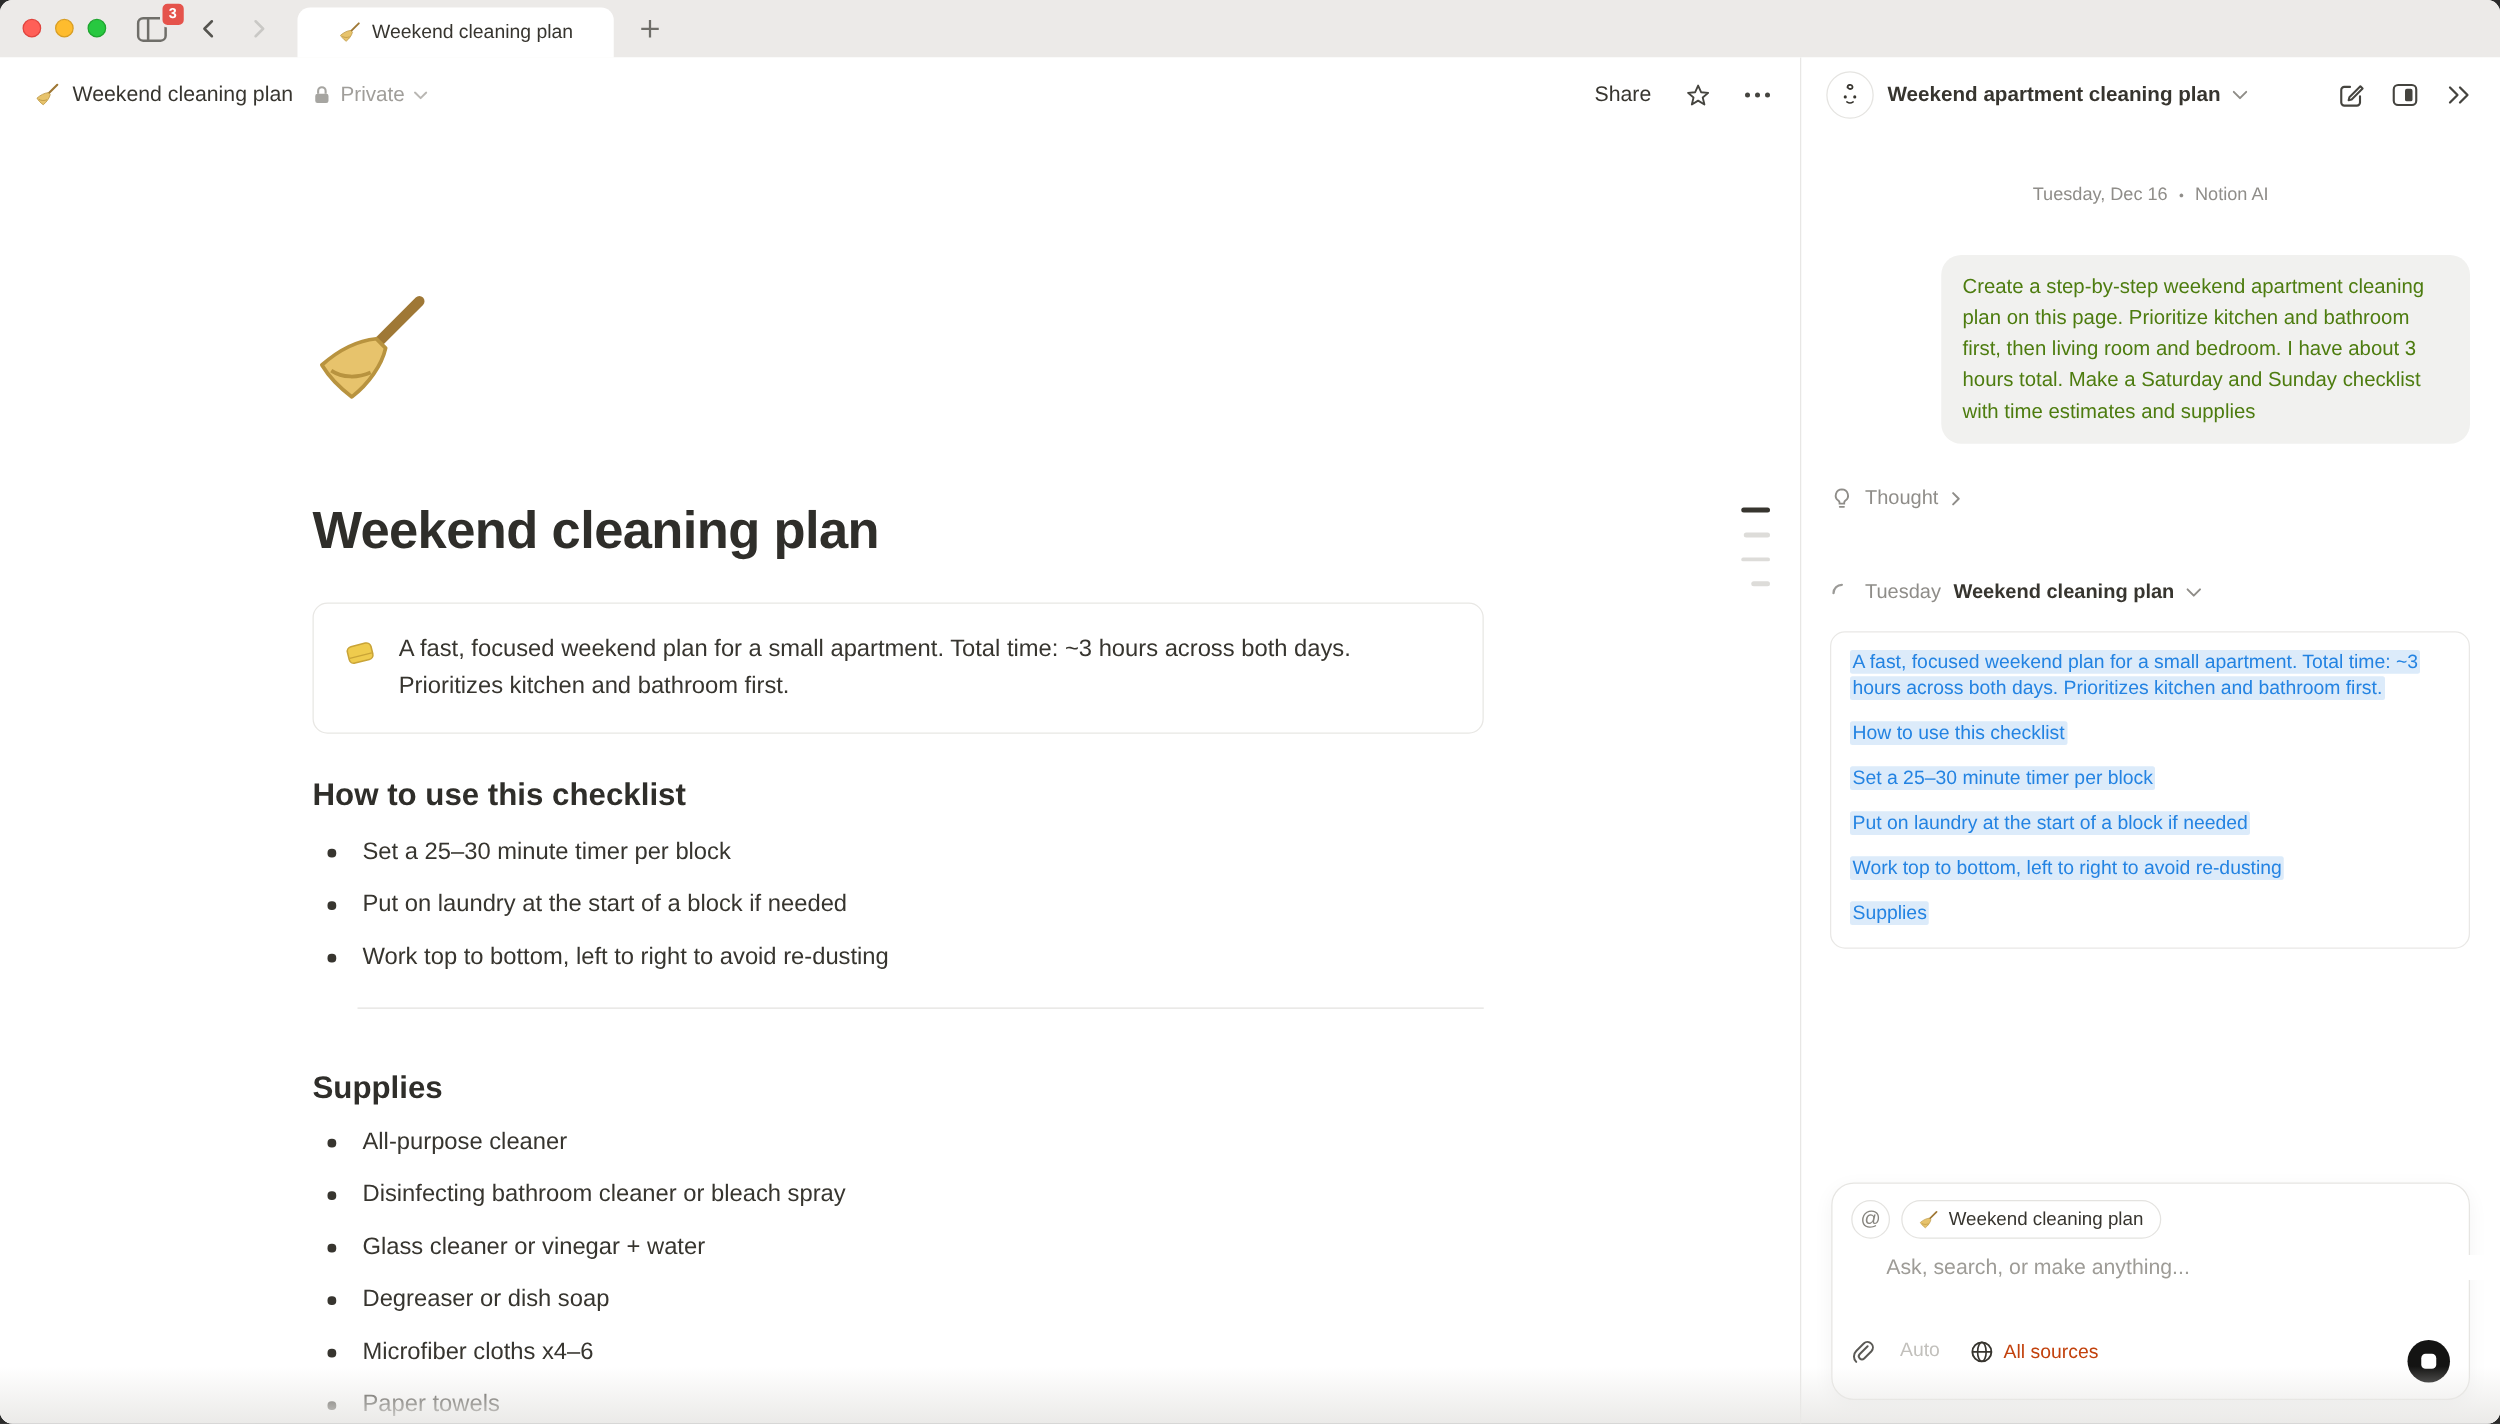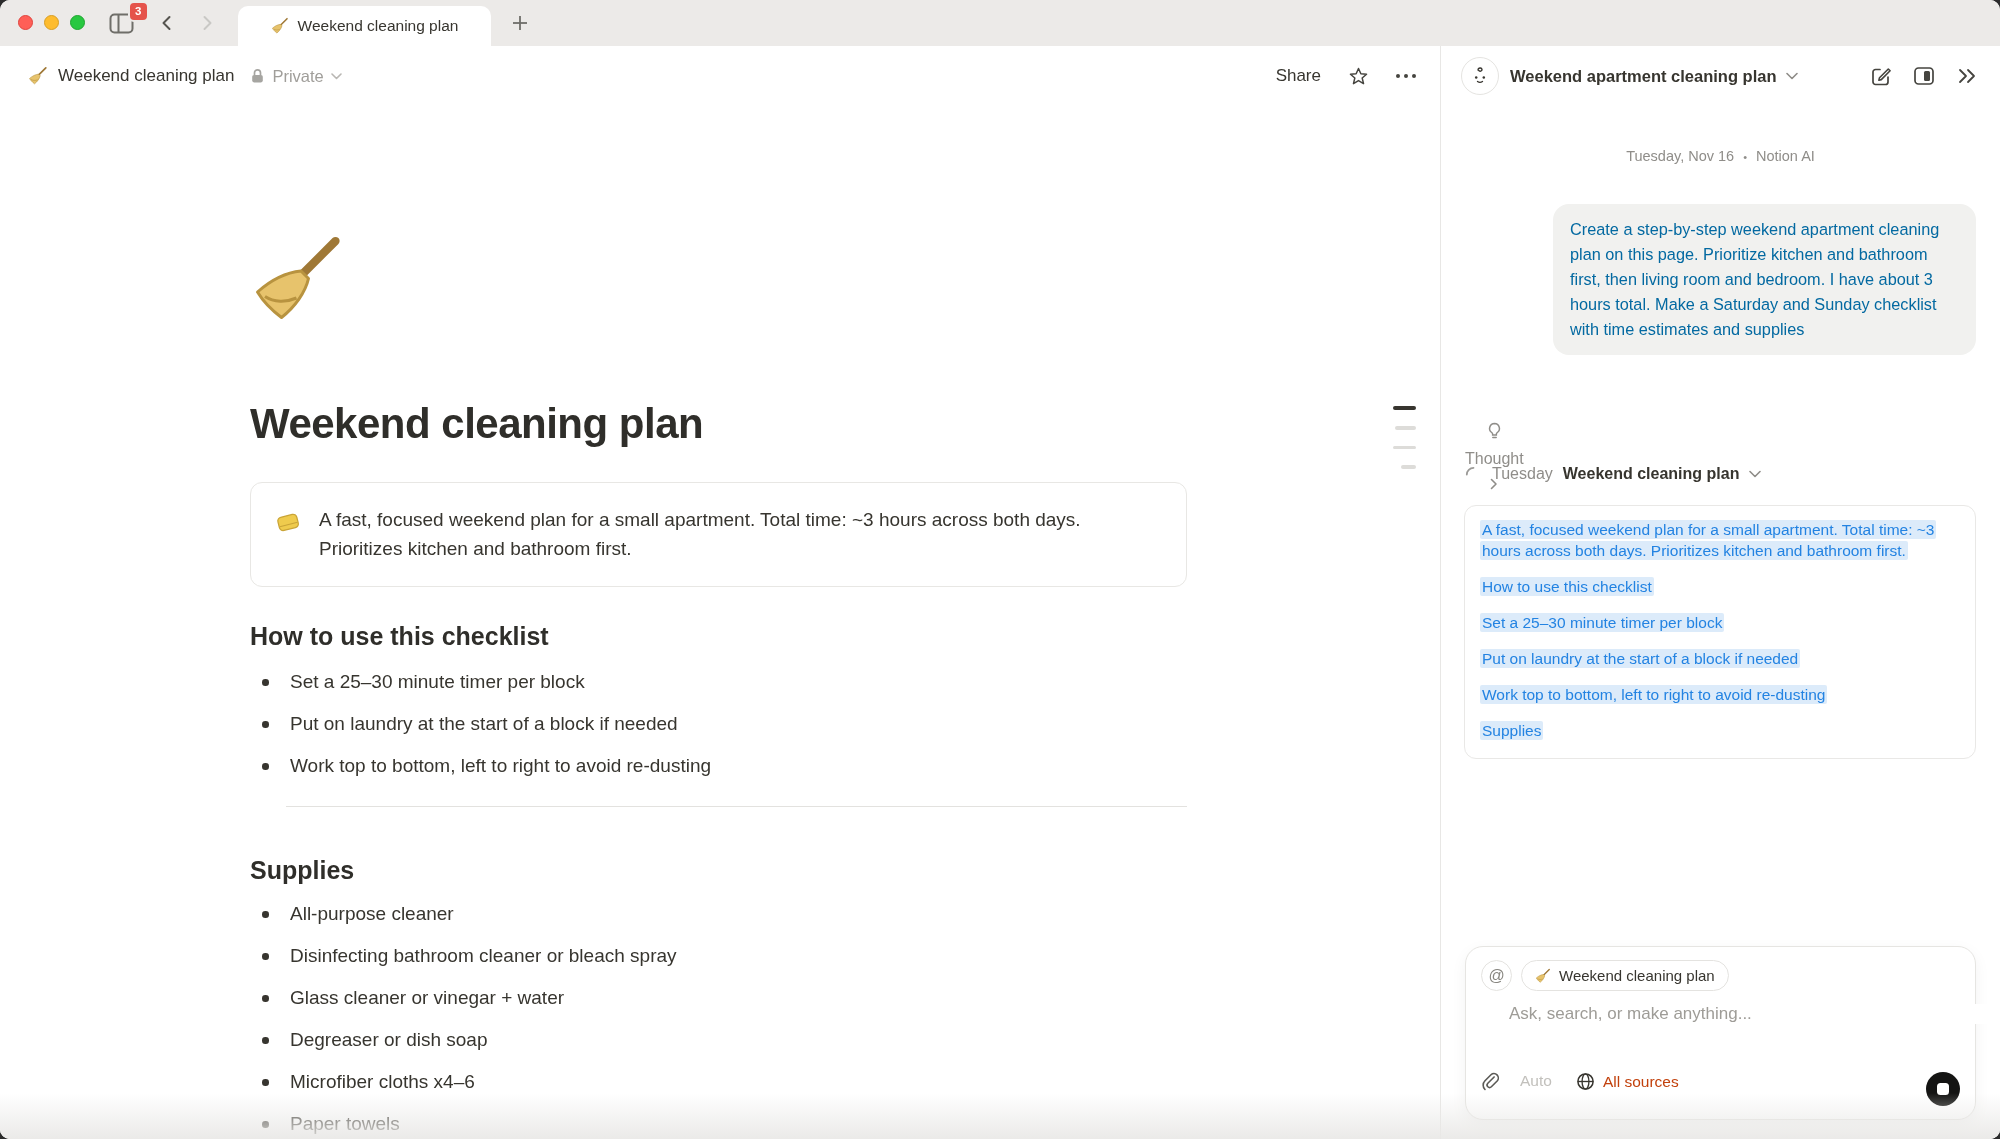--- a/index.html
+++ b/index.html
@@ -46,23 +46,23 @@
   .toc i.cur { background:#37352f; width:23px; height:4px; }
   
   .panel { position:absolute; top:46px; left:1440px; width:560px; height:1093px; background:#fff; border-left:1px solid #e8e7e5; }
   .p-header { position:absolute; top:0; left:0; right:0; height:60px; display:flex; align-items:center; padding:0 22px 0 20px; }
   .avatar { width:38px; height:38px; border-radius:50%; border:1px solid #e5e4e1; display:flex; align-items:center; justify-content:center; }
   .p-title { margin-left:11px; font-size:16.5px; font-weight:600; color:#37352f; }
   .p-hicons { margin-left:auto; display:flex; align-items:center; gap:21px; }
   .date-row { position:absolute; top:102px; left:0; right:0; display:flex; justify-content:center; gap:9px;
               font-size:14.5px; color:#8f8d89; }
   .bubble { position:absolute; top:158px; left:112px; right:24px; background:#f1f1ef; border-radius:16px;
-            padding:13px 17px; font-size:16.3px; line-height:25px; color:#0369a1; }
+            padding:13px 17px; font-size:16.3px; line-height:25px; color:#4d7c0f; }
   .thought-row, .updating-row { position:absolute; left:24px; display:flex; align-items:center; gap:10px; font-size:16px; color:#8f8d89; }
-  .thought-row { top:376px;flex-direction:column; } .updating-row { top:419px; }
+  .thought-row { top:344px; } .updating-row { top:419px; }
   .upd-target { color:#37352f; font-weight:600; }
   .diff-card { position:absolute; top:459px; left:23px; right:24px; border:1px solid #e9e8e6; border-radius:12px; padding:13px 15px; }
   .diff-line { font-size:15.5px; line-height:21px; margin-bottom:15px; }
   .diff-line:last-child { margin-bottom:4px; }
   .diff-line span { color:#2383e2; background:#dcebfa; padding:1px 2px; border-radius:2px;
                     -webkit-box-decoration-break:clone; box-decoration-break:clone; }
   .composer { position:absolute; left:24px; right:24px; bottom:19px; height:174px; border:1px solid #e6e5e2; border-radius:18px;
               background:#fff; box-shadow:0 5px 16px rgba(0,0,0,0.05); padding:13px 15px; display:flex; flex-direction:column; }
   .c-row1 { display:flex; align-items:center; gap:9px; }
   .at-btn { width:31px; height:31px; border-radius:50%; border:1px solid #e4e3e0; color:#87857f; font-size:16px;
@@ -232,21 +232,21 @@
           <rect x="11" y="6" width="6" height="10" rx="1.5" fill="#45443f"></rect>
         </svg>
         <svg width="22" height="18" viewBox="0 0 22 18">
           <polyline points="4,3 10,9 4,15" fill="none" stroke="#45443f" stroke-width="1.8" stroke-linecap="round" stroke-linejoin="round"></polyline>
           <polyline points="12,3 18,9 12,15" fill="none" stroke="#45443f" stroke-width="1.8" stroke-linecap="round" stroke-linejoin="round"></polyline>
         </svg>
       </div>
     </div>
 
     <div class="date-row">
-      <span>Tuesday, Nov 16</span>
+      <span>Tuesday, Dec 16</span>
       <span style="font-size:11px;line-height:19px">•</span>
       <span>Notion AI</span>
     </div>
 
     <div class="bubble">Create a step-by-step weekend apartment cleaning plan on this page. Prioritize kitchen and bathroom first, then living room and bedroom. I have about 3 hours total. Make a Saturday and Sunday checklist with time estimates and supplies</div>
 
     <div class="thought-row">
       <svg width="17" height="18" viewBox="0 0 16 17">
         <path d="M8 1.4 a4.7 4.7 0 0 1 2.7 8.5 c-.6.45-.95 1.05-.95 1.7 v.6 h-3.5 v-.6 c0-.65-.35-1.25-.95-1.7 A4.7 4.7 0 0 1 8 1.4 Z" fill="none" stroke="#8f8d89" stroke-width="1.4"></path>
         <line x1="6.4" y1="14.6" x2="9.6" y2="14.6" stroke="#8f8d89" stroke-width="1.4" stroke-linecap="round"></line>

